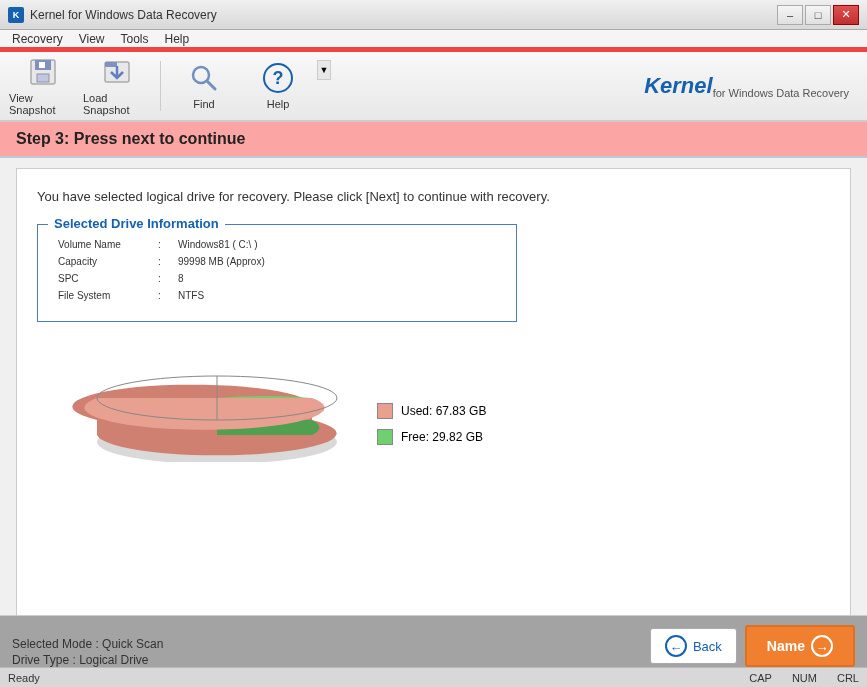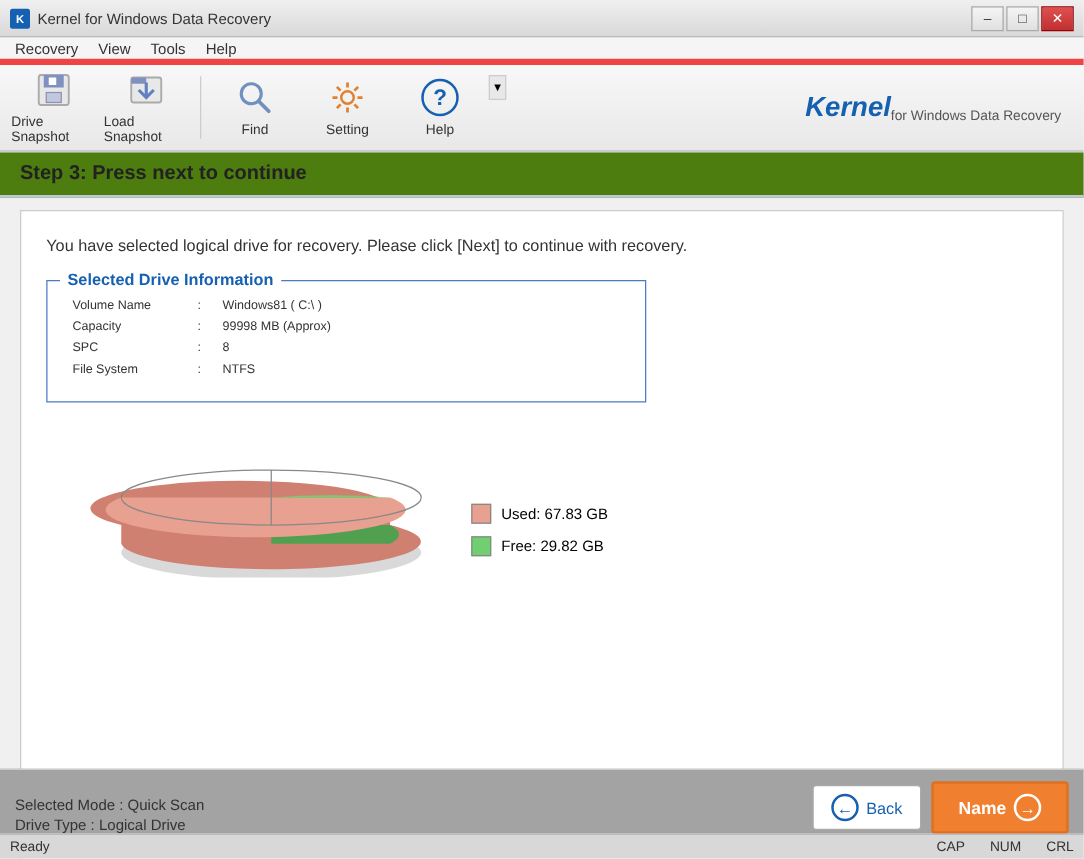--- a/index.html
+++ b/index.html
@@ -116,21 +116,21 @@
       font-size: 22px;
       color: #1560b0;
       font-weight: bold;
       font-style: italic;
     }
     .kernel-logo-sub {
       font-size: 11px;
       color: #555;
     }
     .step-header {
-      background: #4d7c0f;
+      background: #fca5a5;
       border-bottom: 2px solid #c0c8d8;
       padding: 8px 16px;
     }
     .step-header-text {
       font-size: 16px;
       font-weight: bold;
       color: #222;
     }
 
     
@@ -323,21 +323,21 @@
 
   <div class="toolbar-btn">
     <div class="toolbar-icon">
       <svg width="32" height="32" viewBox="0 0 32 32">
         <rect x="4" y="4" width="24" height="24" rx="2" fill="#e8e8e8" stroke="#aaa" stroke-width="1.5"></rect>
         <rect x="8" y="4" width="16" height="10" fill="#8090c0"></rect>
         <rect x="10" y="18" width="12" height="8" fill="#c0c8e0" stroke="#9090b0"></rect>
         <rect x="12" y="6" width="6" height="6" fill="white"></rect>
       </svg>
     </div>
-    <span>Drive Snapshot</span>
+    <span>View Snapshot</span>
   </div>
 
   <div class="toolbar-btn">
     <div class="toolbar-icon">
       <svg width="32" height="32" viewBox="0 0 32 32">
         <rect x="4" y="6" width="24" height="20" rx="2" fill="#e8e8e8" stroke="#aaa" stroke-width="1.5"></rect>
         <rect x="4" y="6" width="12" height="5" fill="#8090c0" rx="1"></rect>
         <path d="M10 16 L16 22 L22 16 M16 22 L16 10" stroke="#6080c0" stroke-width="2.5" fill="none"></path>
       </svg>
     </div>
@@ -349,38 +349,20 @@
   <div class="toolbar-btn">
     <div class="toolbar-icon">
       <svg width="32" height="32" viewBox="0 0 32 32">
         <circle cx="13" cy="13" r="8" fill="none" stroke="#7090c0" stroke-width="2.5"></circle>
         <line x1="19" y1="19" x2="27" y2="27" stroke="#7090c0" stroke-width="3" stroke-linecap="round"></line>
       </svg>
     </div>
     <span>Find</span>
   </div>
 
-  <div class="toolbar-btn">
-    <div class="toolbar-icon">
-      <svg width="32" height="32" viewBox="0 0 32 32">
-        <circle cx="16" cy="16" r="5" fill="none" stroke="#e08030" stroke-width="2"></circle>
-        <g stroke="#e08030" stroke-width="2.2">
-          <line x1="16" y1="4" x2="16" y2="8"></line>
-          <line x1="16" y1="24" x2="16" y2="28"></line>
-          <line x1="4" y1="16" x2="8" y2="16"></line>
-          <line x1="24" y1="16" x2="28" y2="16"></line>
-          <line x1="7.5" y1="7.5" x2="10.5" y2="10.5"></line>
-          <line x1="21.5" y1="21.5" x2="24.5" y2="24.5"></line>
-          <line x1="24.5" y1="7.5" x2="21.5" y2="10.5"></line>
-          <line x1="10.5" y1="21.5" x2="7.5" y2="24.5"></line>
-        </g>
-      </svg>
-    </div>
-    <span>Setting</span>
-  </div>
 
   <div class="toolbar-btn">
     <div class="toolbar-icon">
       <svg width="32" height="32" viewBox="0 0 32 32">
         <circle cx="16" cy="16" r="14" fill="none" stroke="#1560b0" stroke-width="2"></circle>
         <text x="16" y="22" text-anchor="middle" font-size="18" font-weight="bold" fill="#1560b0">?</text>
       </svg>
     </div>
     <span>Help</span>
   </div>

